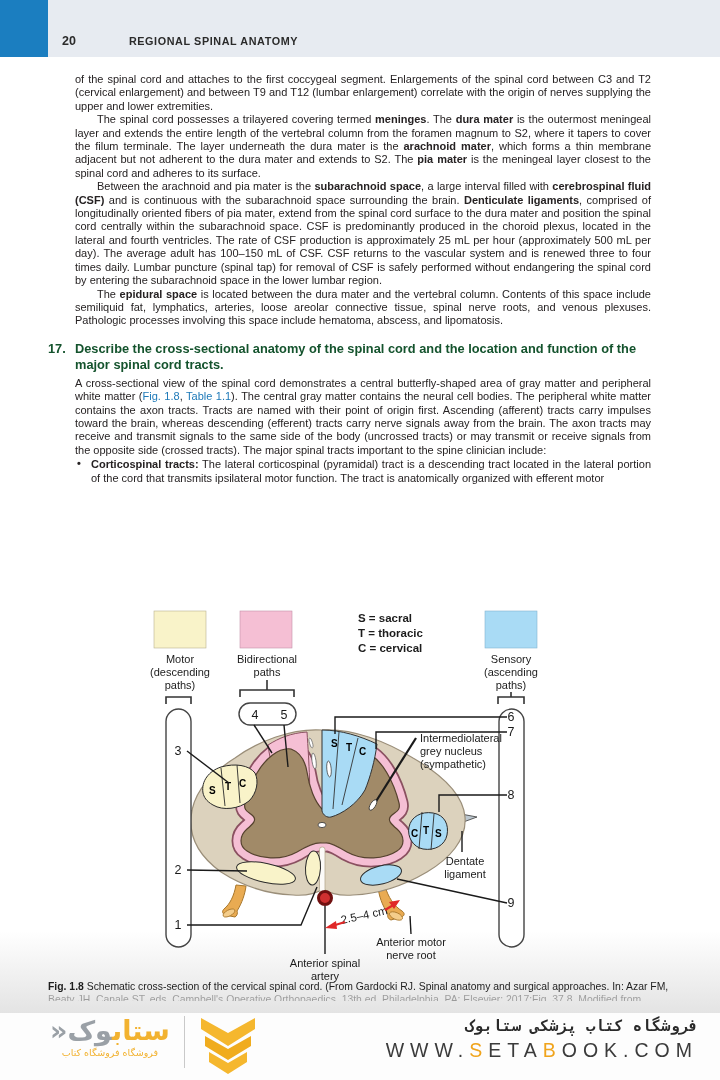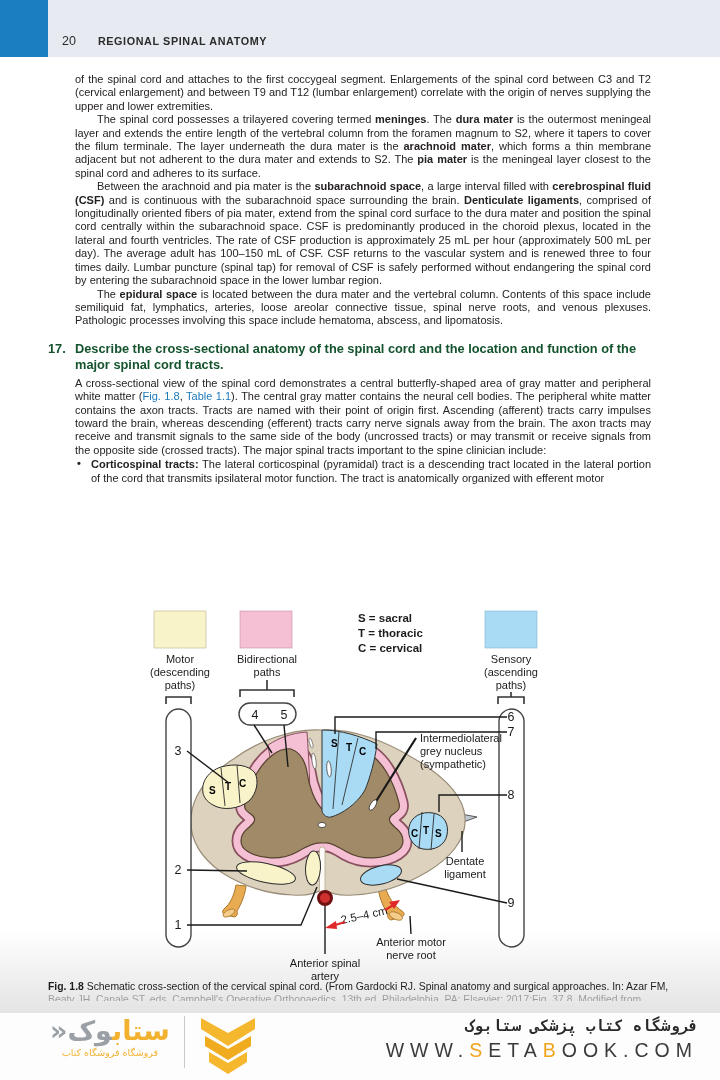--- a/index.html
+++ b/index.html
@@ -2,22 +2,22 @@
 <html><head>
 <meta charset="utf-8">
 <style>
   html,body{margin:0;padding:0;background:#888;}
   .page{position:relative;width:720px;height:1080px;background:#ffffff;overflow:hidden;
         font-family:"Liberation Sans",sans-serif;color:#262223;}
   
   .header-band{position:absolute;top:0;left:0;width:720px;height:57px;background:#e7ebf1;}
   .header-blue{position:absolute;top:0;left:0;width:48px;height:57px;background:#1b7ec0;}
   .header-text{position:absolute;top:34px;left:62px;font-size:11.5px;color:#2b2b2b;}
-  .pg-num{font-weight:normal;font-size:12.5px;margin-right:22px;}
-  .run-title{letter-spacing:0.6px;font-weight:600;font-size:10.8px;}
+  .pg-num{font-weight:bold;font-size:12.5px;margin-right:28px;}
+  .run-title{letter-spacing:0.6px;font-weight:600;font-size:10.8px;margin-left:25px;}
   
   .content{position:absolute;top:73px;left:75px;width:576px;font-size:11px;line-height:13.4px;
            text-align:justify;}
   .content p{margin:0;}
   .content p.ind{text-indent:22px;}
   .b{font-weight:bold;}
   .lnk{color:#1d79b8;cursor:pointer;}
   .question{position:relative;margin-top:13px;margin-bottom:3px;color:#14532d;font-weight:bold;
             font-size:12.8px;line-height:16.5px;text-align:left;}
   .qnum{position:absolute;left:-27px;top:0;}

